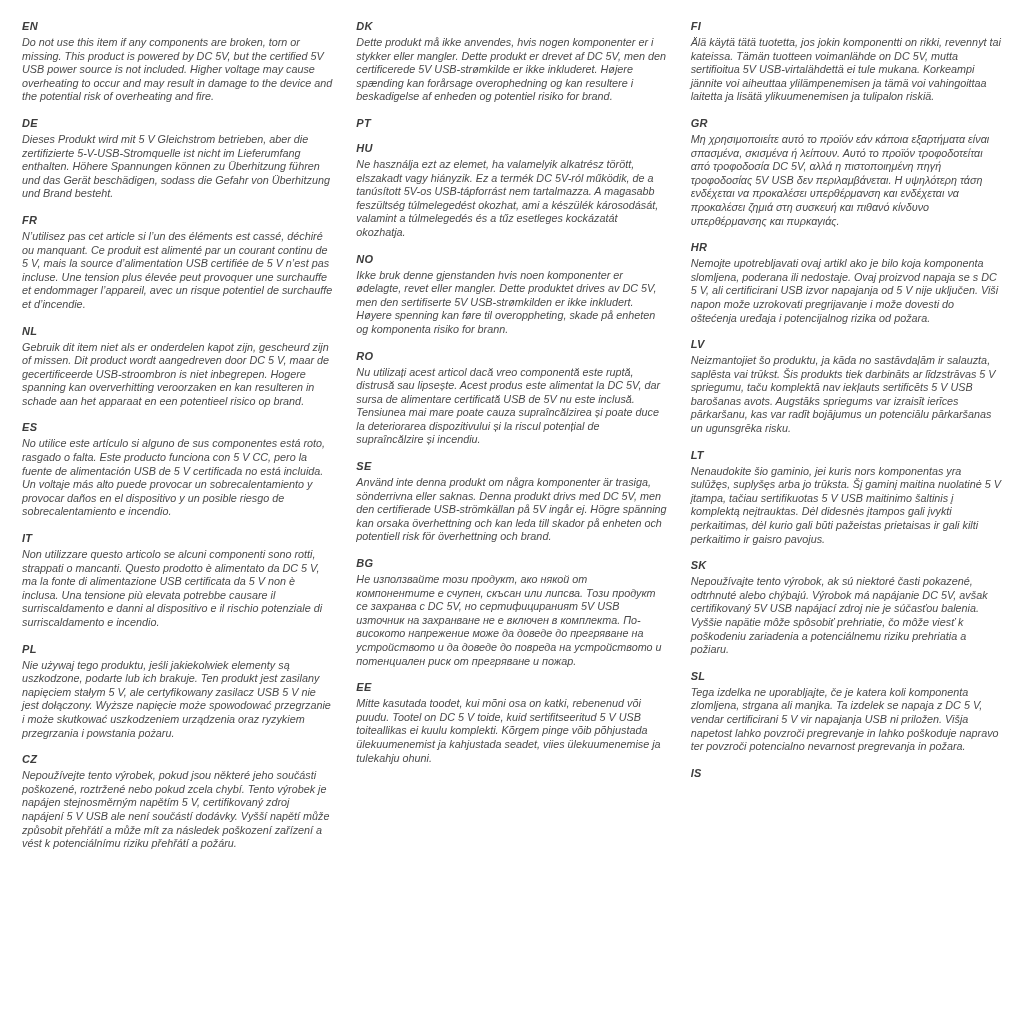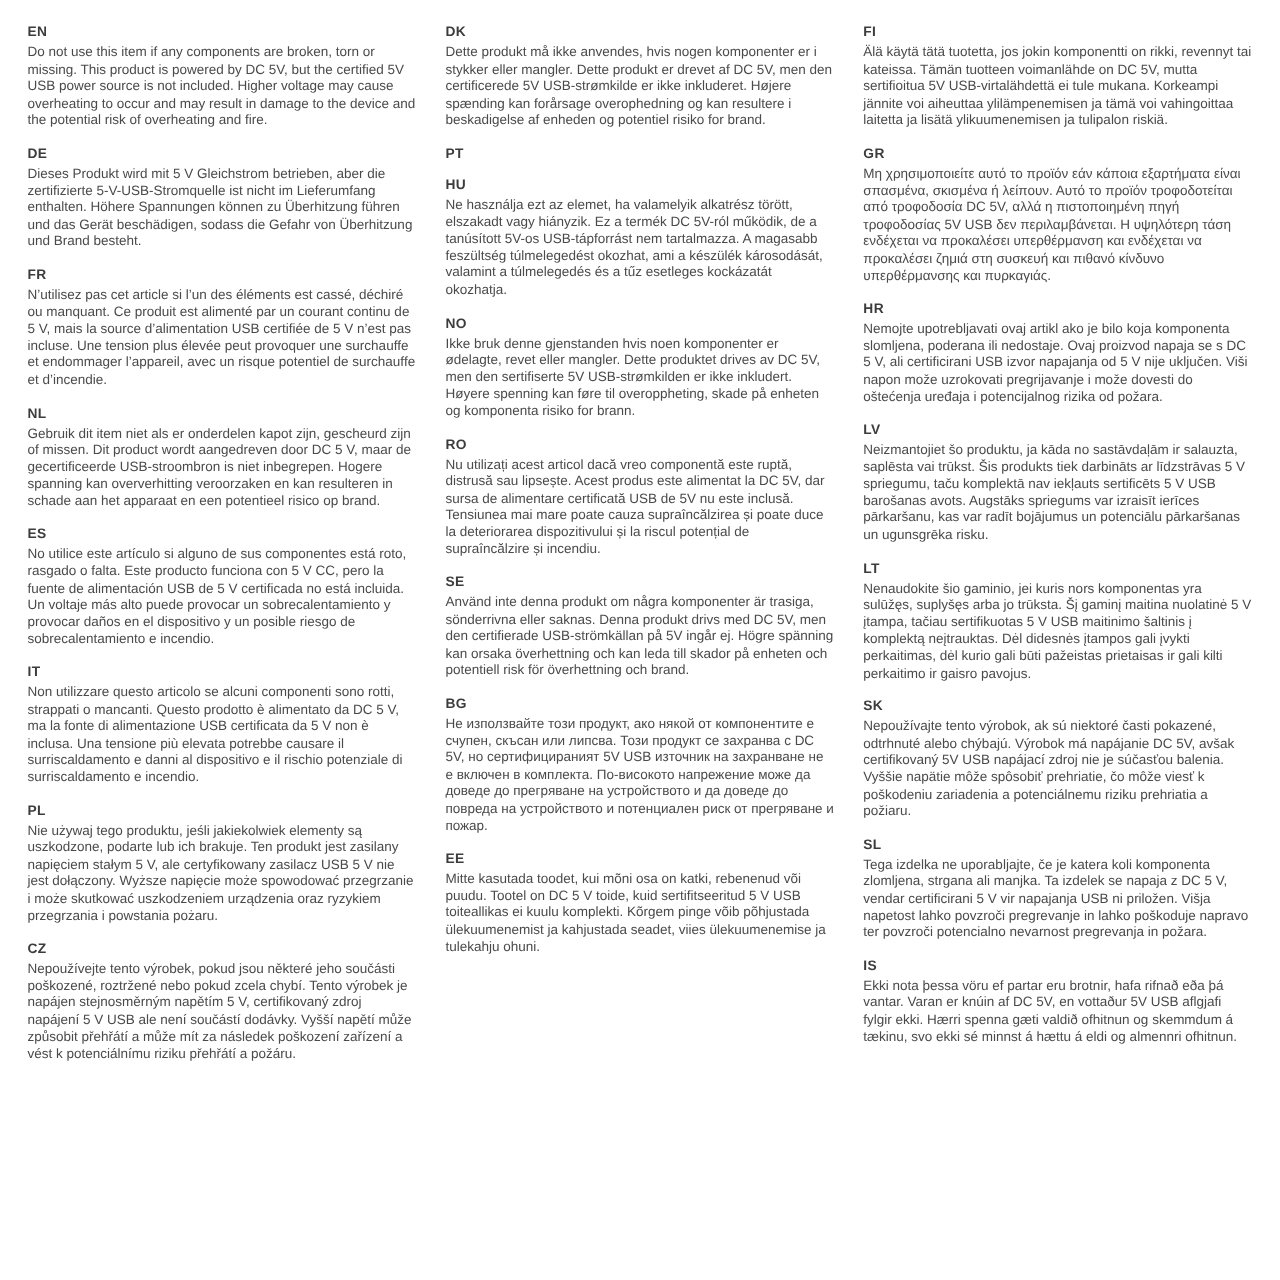--- a/index.html
+++ b/index.html
@@ -9,20 +9,21 @@
     height: 1024px;
     overflow: hidden;
     font-family: "Liberation Sans", "DejaVu Sans", sans-serif;
     color: #474747;
   }
   .page {
     display: grid;
     grid-template-columns: 1fr 1fr 1fr;
     column-gap: 23px;
     padding: 20px 22px 10px 22px;
+    font-style: italic;
   }
   .col { min-width: 0; }
   section.lang { margin-bottom: 13px; }
   h2.code {
     font-size: 11px;
     font-weight: bold;
     color: #3c3c3c;
     letter-spacing: 0.3px;
     margin-bottom: 4px;
   }
@@ -131,17 +132,16 @@
     <section class="lang">
       <h2 class="code">SK</h2>
       <p class="body">Nepoužívajte tento výrobok, ak sú niektoré časti pokazené, odtrhnuté alebo chýbajú. Výrobok má napájanie DC 5V, avšak certifikovaný 5V USB napájací zdroj nie je súčasťou balenia. Vyššie napätie môže spôsobiť prehriatie, čo môže viesť k poškodeniu zariadenia a potenciálnemu riziku prehriatia a požiaru.</p>
     </section>
     <section class="lang">
       <h2 class="code">SL</h2>
       <p class="body">Tega izdelka ne uporabljajte, če je katera koli komponenta zlomljena, strgana ali manjka. Ta izdelek se napaja z DC 5 V, vendar certificirani 5 V vir napajanja USB ni priložen. Višja napetost lahko povzroči pregrevanje in lahko poškoduje napravo ter povzroči potencialno nevarnost pregrevanja in požara.</p>
     </section>
     <section class="lang">
       <h2 class="code">IS</h2>
-      <p class="body">Ekki nota þessa vöru ef partar eru brotnir, hafa rifnað eða þá vantar. Varan er knúin af DC 5V, en vottaður 5V USB aflgjafi fylgir ekki. Hærri spenna gæti valdið ofhitnun og skemmdum á tækinu, svo ekki sé minnst á hættu á eldi og almennri ofhitnun.</p>
     </section>
   </div>
 
 </div>
 
 </body></html>

